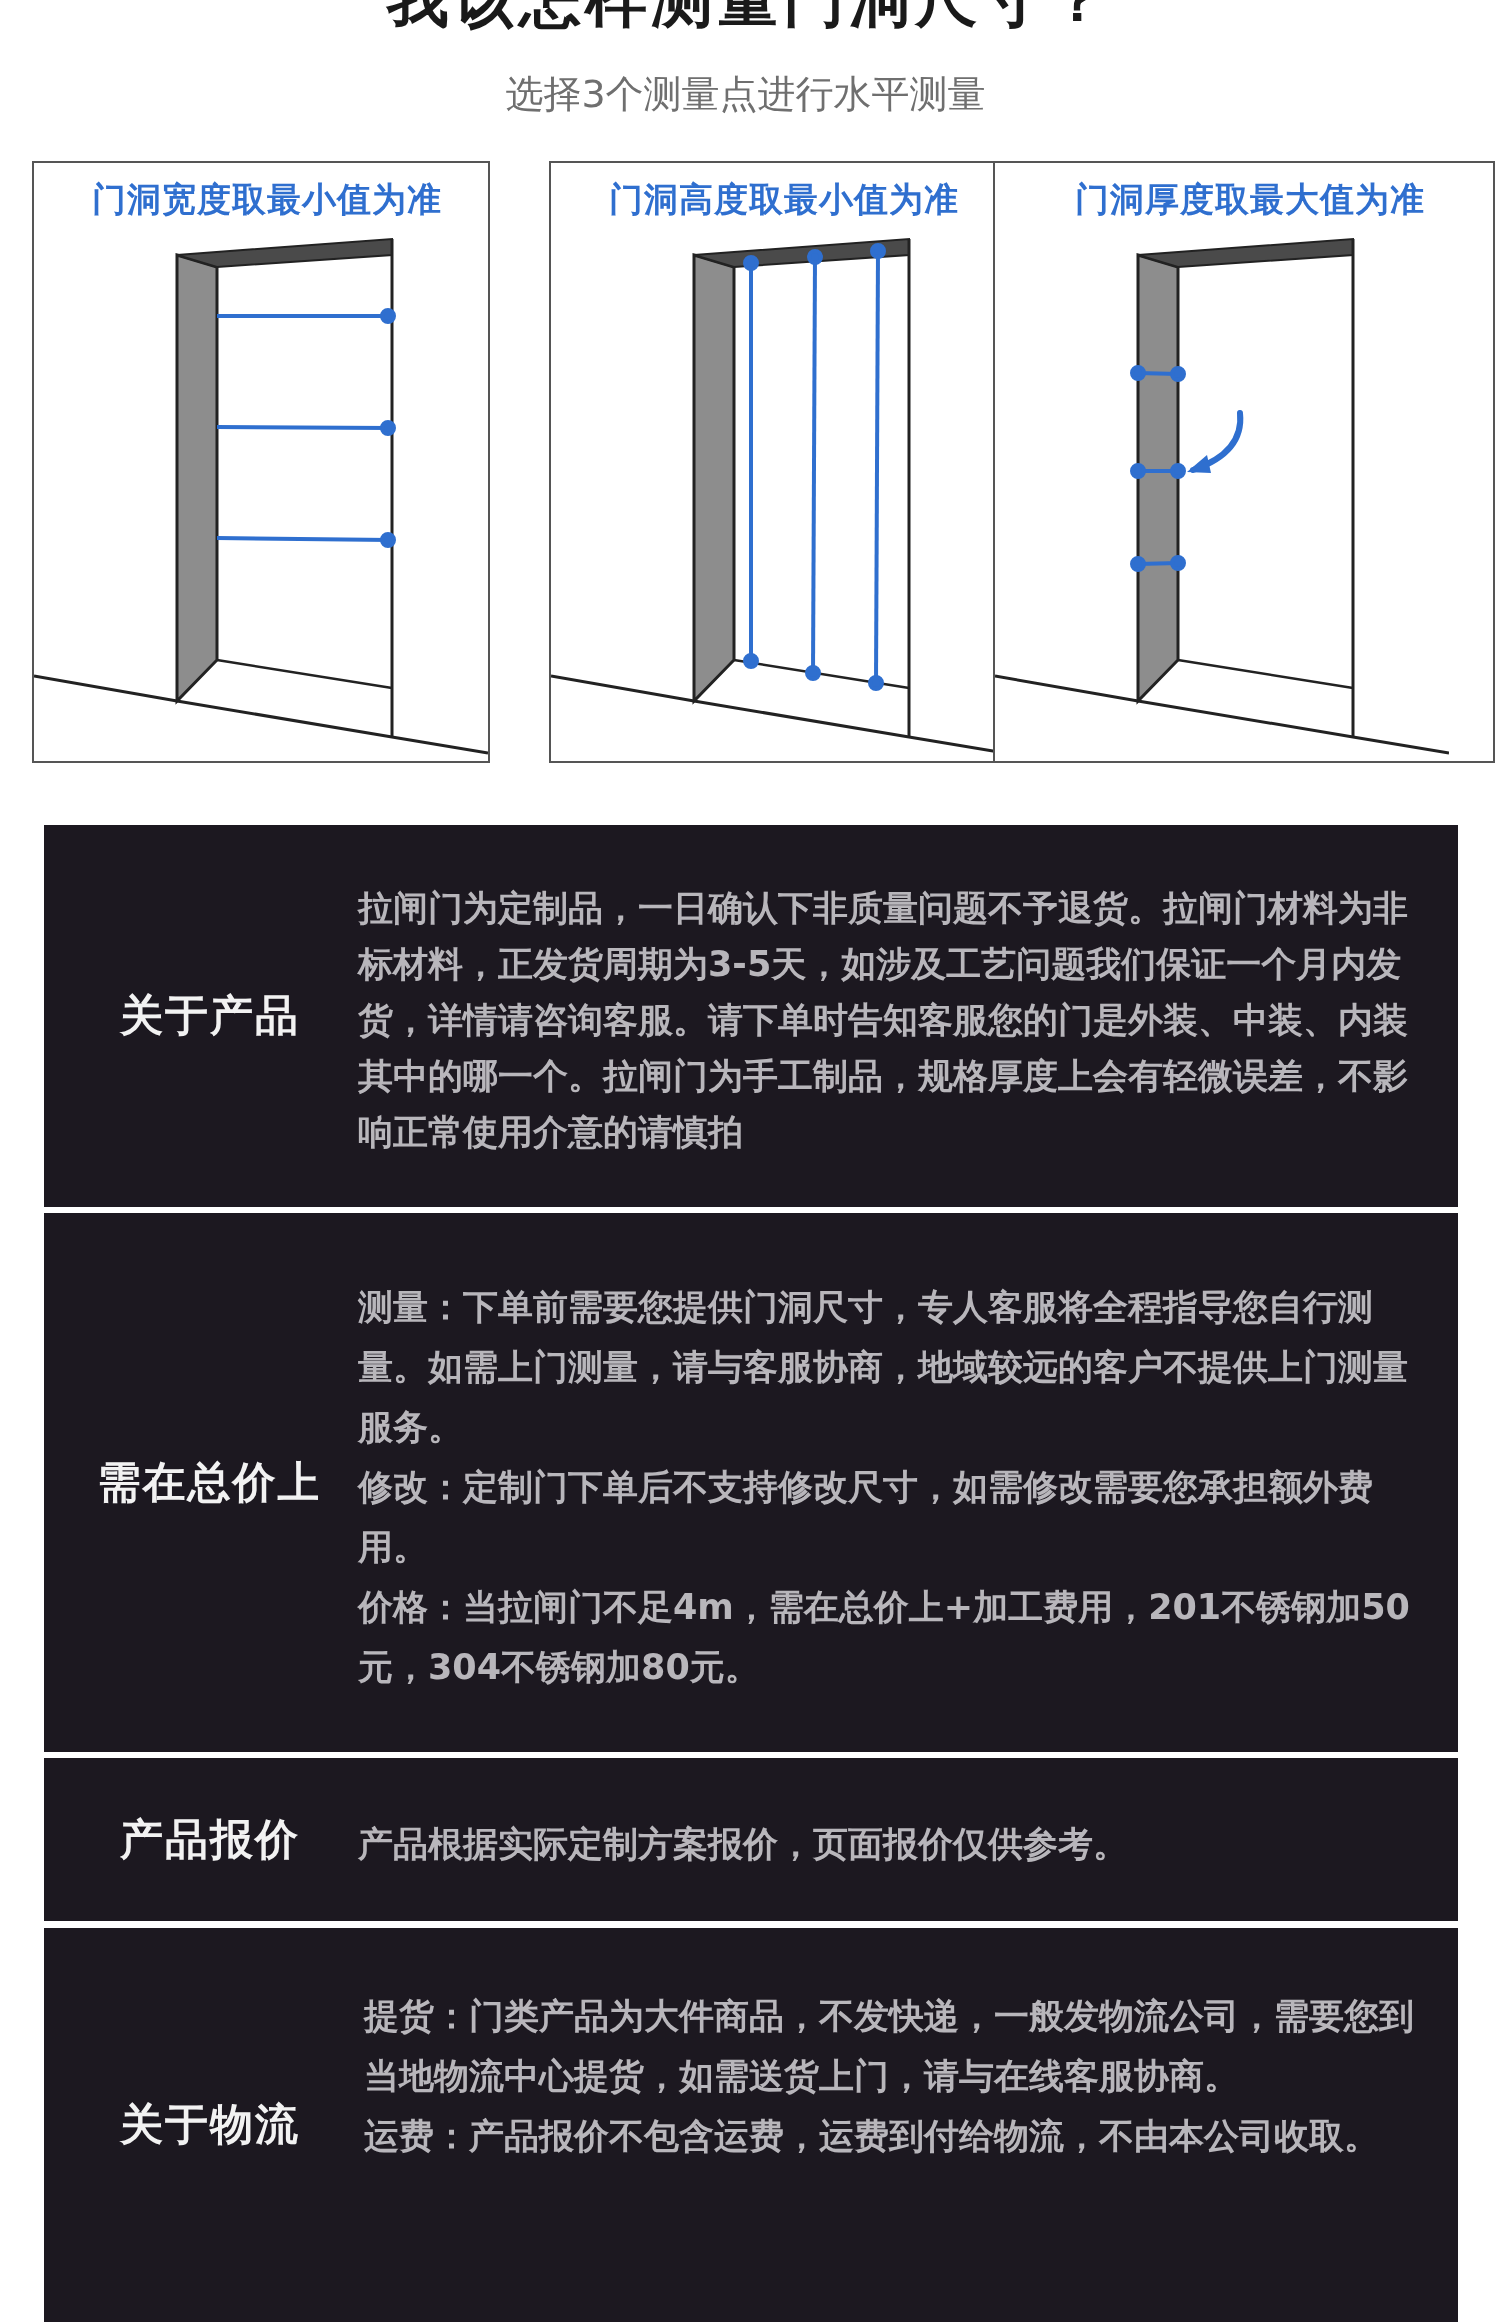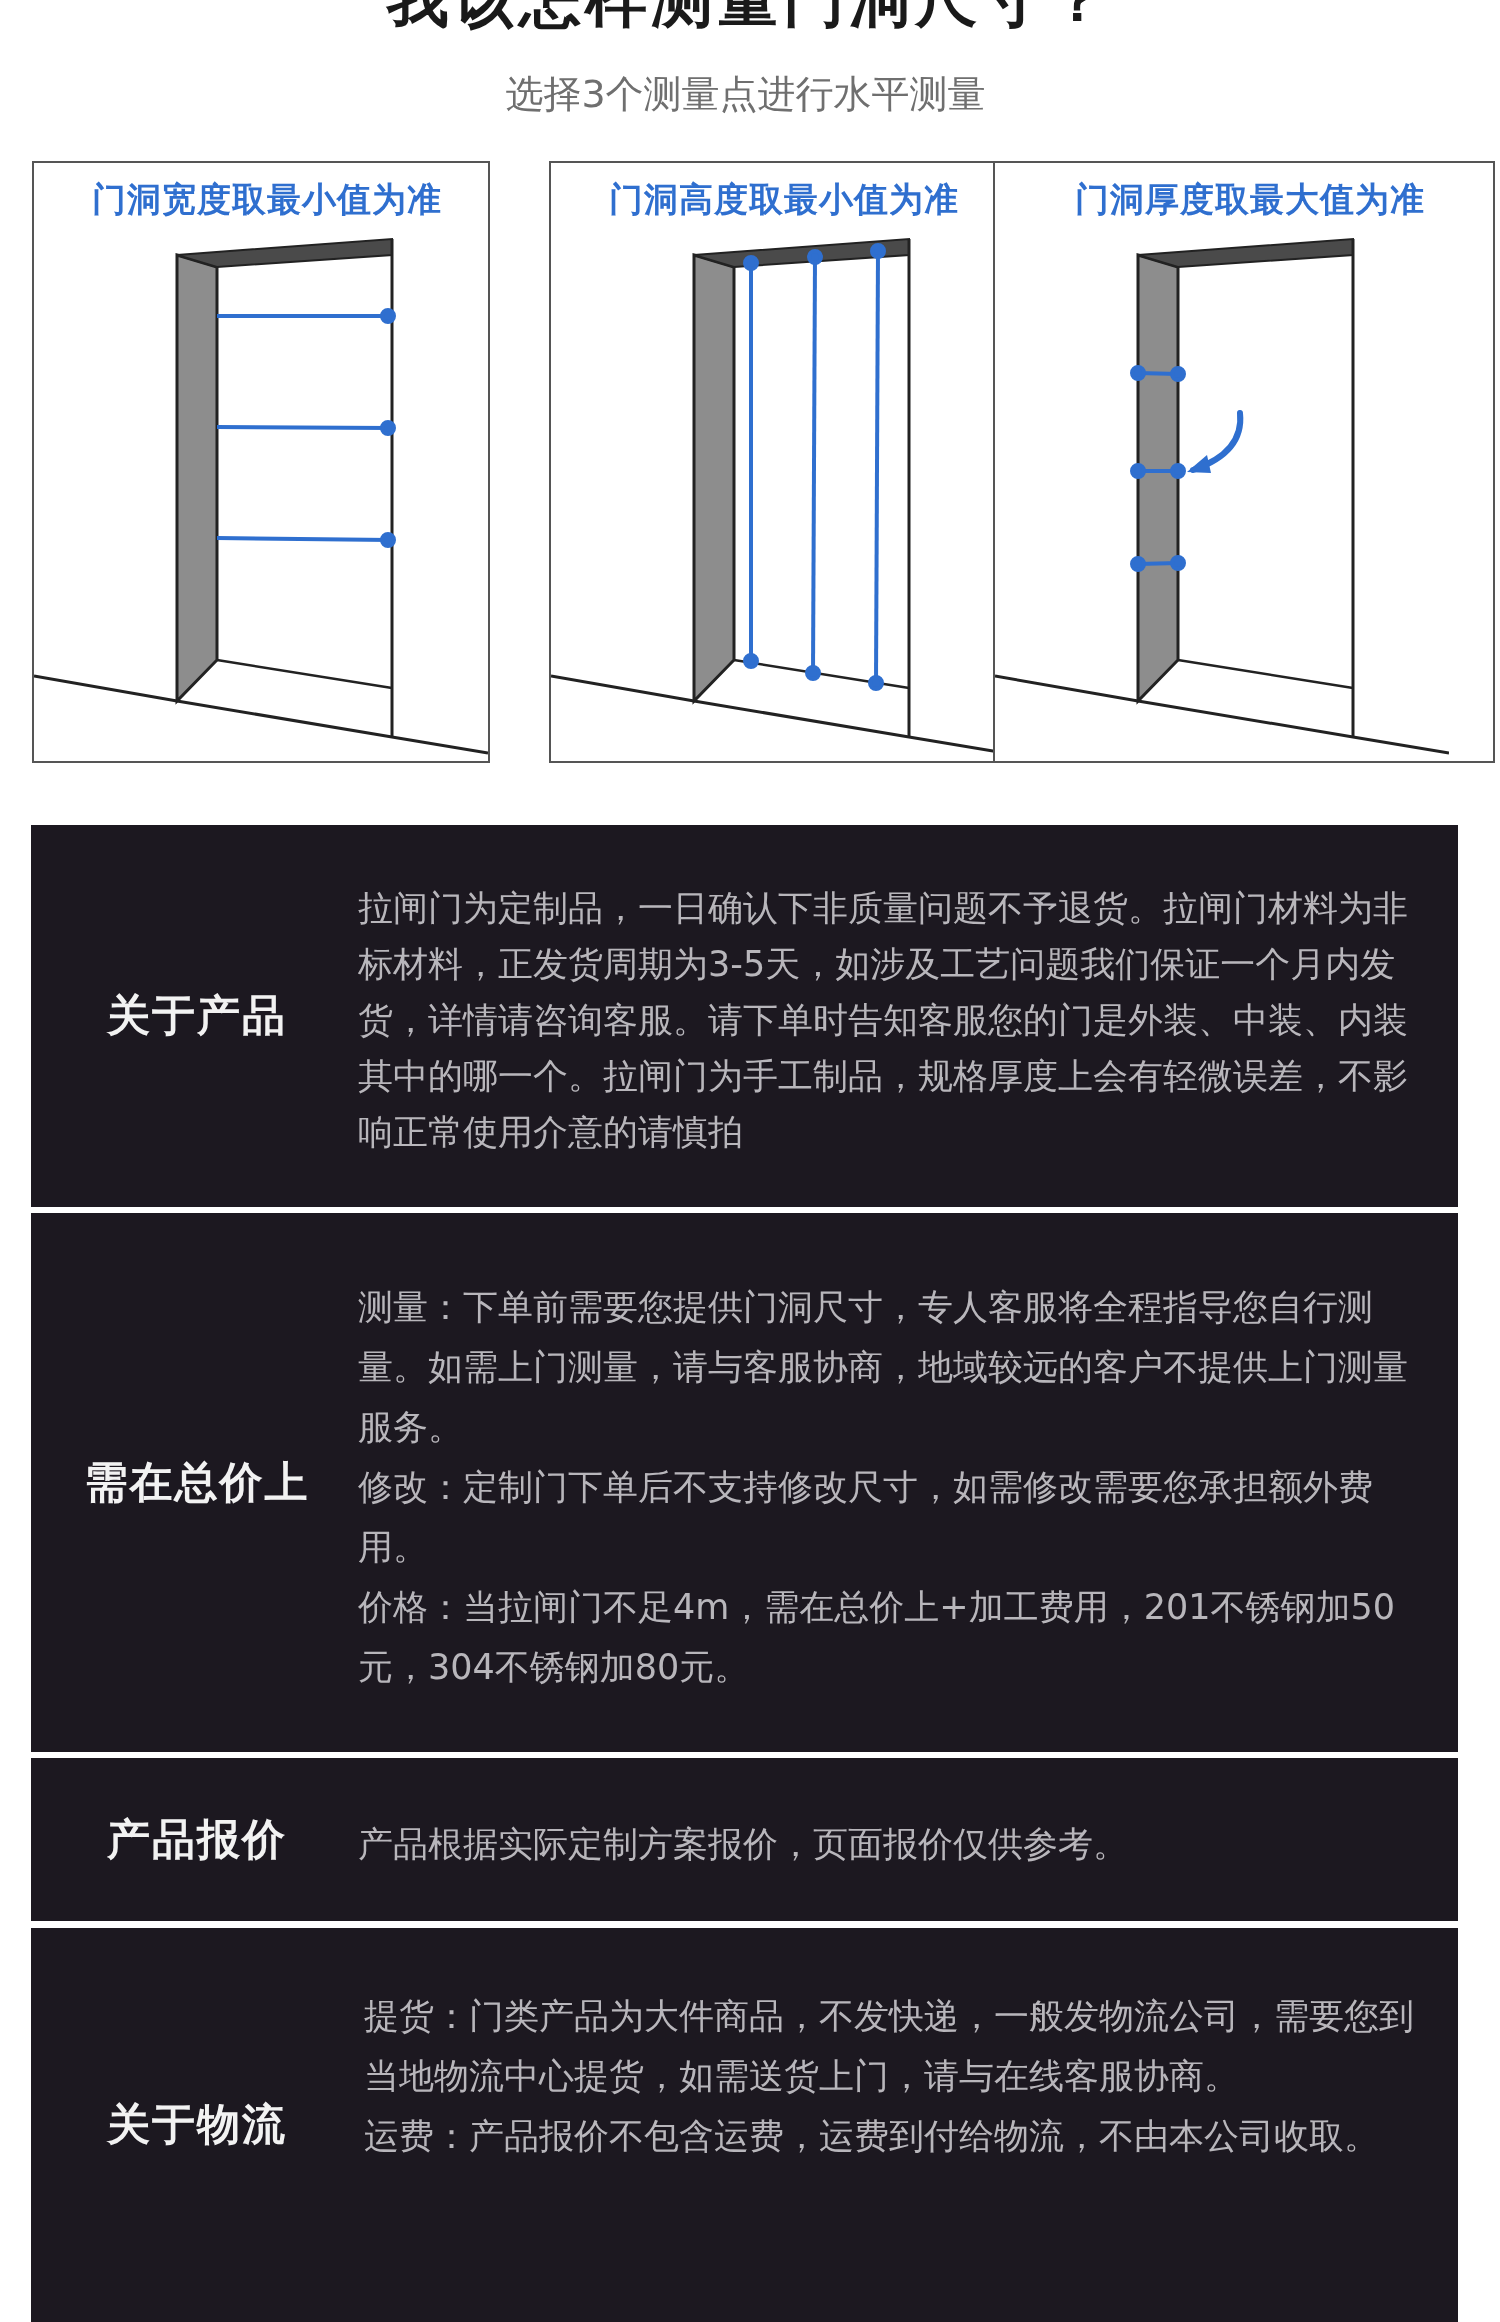--- a/index.html
+++ b/index.html
@@ -28,30 +28,30 @@
   .panel svg { position: absolute; left: 0; top: 0; width: 454px; height: 598px; }
 
   .info-table {
     position: absolute; left: 31px; top: 825px; width: 1427px; height: 1497px;
     background: #ffffff;
   }
   .row {
     position: absolute; left: 0; width: 1427px; display: block;
   }
   .cell-label {
-    position: absolute; left: 0; top: 0; bottom: 0; width: 332px;
+    position: absolute; left: 13px; top: 0; bottom: 0; width: 332px;
     background: #1c1820; color: #f2f2f2;
     display: flex; align-items: center; justify-content: center;
     font-size: 43px; font-weight: bold; letter-spacing: 2px;
   }
   .cell-body {
     position: absolute; left: 287px; top: 0; bottom: 0; right: 0;
     background: #1c1820; color: #b8b6bb;
     display: flex; flex-direction: column; justify-content: center;
-    padding: 8px 36px 0 40px; font-size: 35px; line-height: 56px;
+    padding: 8px 36px 0 40px; font-size: 35px; line-height: 56px; font-weight: bold;
   }
   .cell-body p { margin: 0; }
 </style>
 </head>
 <body>
 
 <div class="title">我该怎样测量门洞尺寸？</div>
 <div class="subtitle">选择3个测量点进行水平测量</div>
 
 <div class="panel" style="left:32px; --accent:#2f6fcf;">

